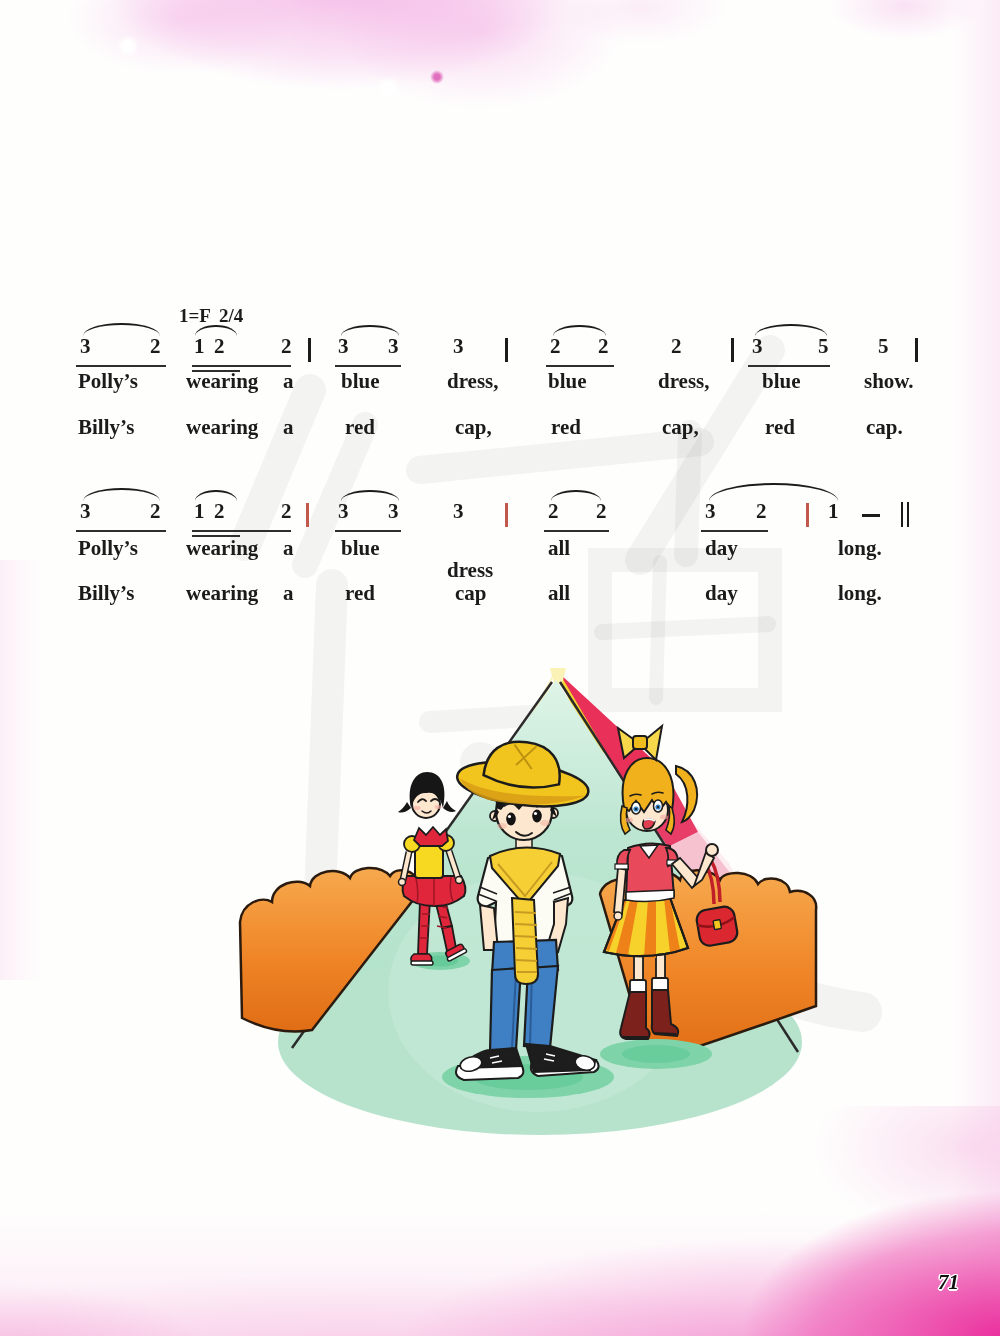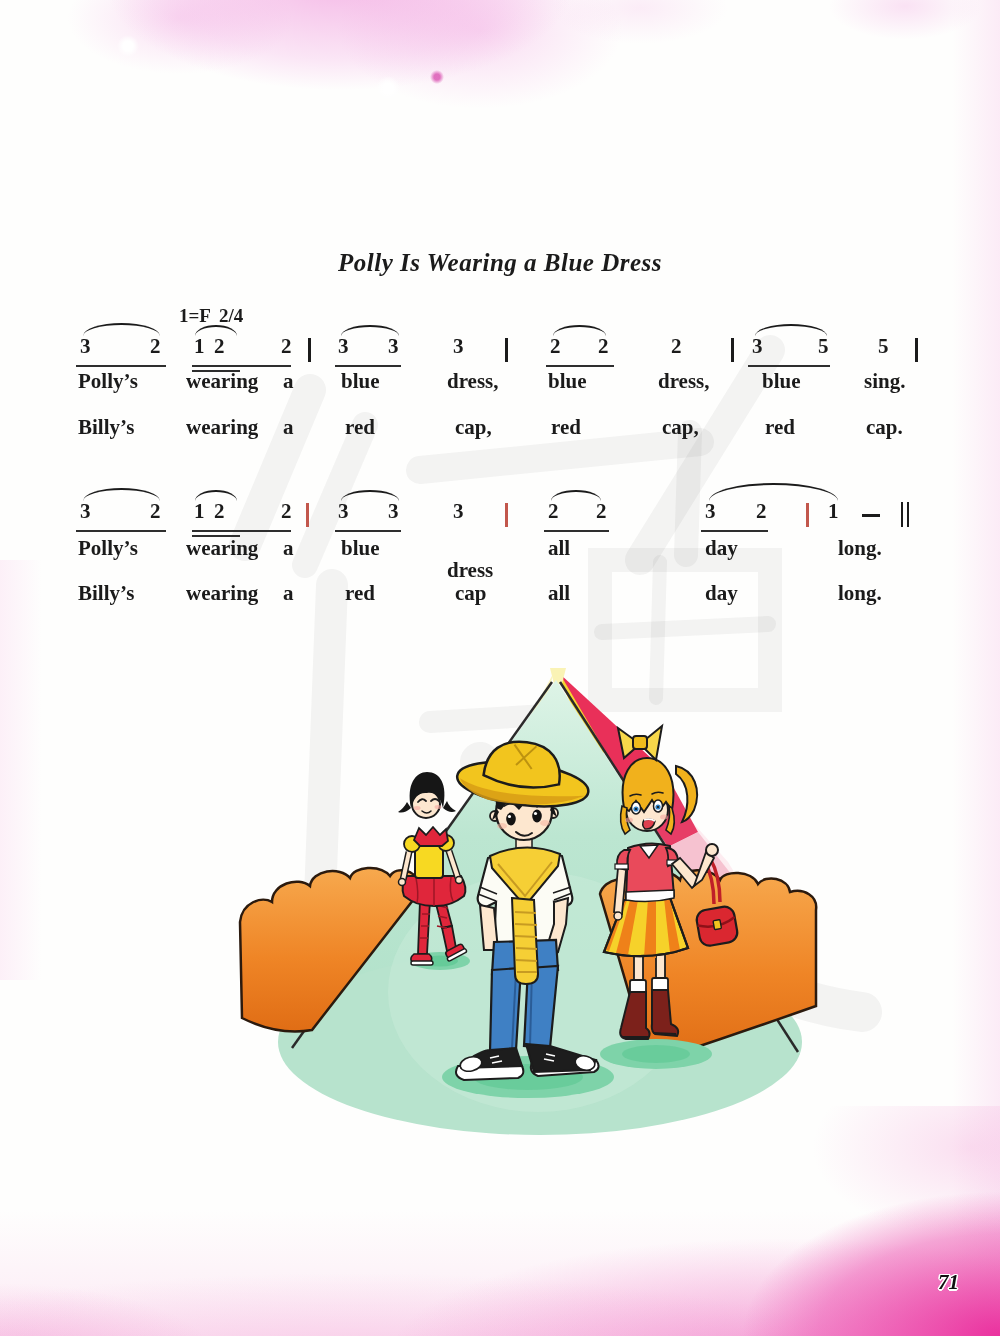--- a/index.html
+++ b/index.html
@@ -65,21 +65,20 @@
       <path d="M770,350 L640,560" stroke-width="30"></path>
       <rect x="600" y="560" width="170" height="140" stroke-width="24"></rect>
       <path d="M602,632 L768,624" stroke-width="16"></path>
       <path d="M660,562 L656,698" stroke-width="14"></path>
       <path d="M690,432 L686,555" stroke-width="24"></path>
       <path d="M430,722 L562,714" stroke-width="22"></path>
       <path d="M480,762 Q560,862 700,952 Q780,1002 862,1012" stroke-width="40"></path>
     </g>
   </svg>
 
-  <div class="songtitle">Polly Is Wearing a Blue Dress</div>
   <div class="keysig">1=F</div>
   <div class="timesig">2/4</div>
 
   <div id="score">
       <div class="jianpu-note" style="left: 80px; top: 336px; color: rgb(27, 27, 27);">3</div>
       <div class="jianpu-note" style="left: 150px; top: 336px; color: rgb(27, 27, 27);">2</div>
       <div class="jianpu-note" style="left: 194px; top: 336px; color: rgb(27, 27, 27);">1</div>
       <div class="jianpu-note" style="left: 214px; top: 336px; color: rgb(27, 27, 27);">2</div>
       <div class="jianpu-note" style="left: 281px; top: 336px; color: rgb(27, 27, 27);">2</div>
       <div class="barline" style="left: 308px; top: 338px; height: 24px; background: rgb(27, 27, 27);"></div>
@@ -138,21 +137,21 @@
     </div>
   <div id="lyrics">
       <div class="lyric-word" style="left: 78px; top: 370px;">Polly’s</div>
       <div class="lyric-word" style="left: 186px; top: 370px;">wearing</div>
       <div class="lyric-word" style="left: 283px; top: 370px;">a</div>
       <div class="lyric-word" style="left: 341px; top: 370px;">blue</div>
       <div class="lyric-word" style="left: 447px; top: 370px;">dress,</div>
       <div class="lyric-word" style="left: 548px; top: 370px;">blue</div>
       <div class="lyric-word" style="left: 658px; top: 370px;">dress,</div>
       <div class="lyric-word" style="left: 762px; top: 370px;">blue</div>
-      <div class="lyric-word" style="left: 864px; top: 370px;">sing.</div>
+      <div class="lyric-word" style="left: 864px; top: 370px;">show.</div>
       <div class="lyric-word" style="left: 78px; top: 416px;">Billy’s</div>
       <div class="lyric-word" style="left: 186px; top: 416px;">wearing</div>
       <div class="lyric-word" style="left: 283px; top: 416px;">a</div>
       <div class="lyric-word" style="left: 345px; top: 416px;">red</div>
       <div class="lyric-word" style="left: 455px; top: 416px;">cap,</div>
       <div class="lyric-word" style="left: 551px; top: 416px;">red</div>
       <div class="lyric-word" style="left: 662px; top: 416px;">cap,</div>
       <div class="lyric-word" style="left: 765px; top: 416px;">red</div>
       <div class="lyric-word" style="left: 866px; top: 416px;">cap.</div>
       <div class="lyric-word" style="left: 78px; top: 537px;">Polly’s</div>

